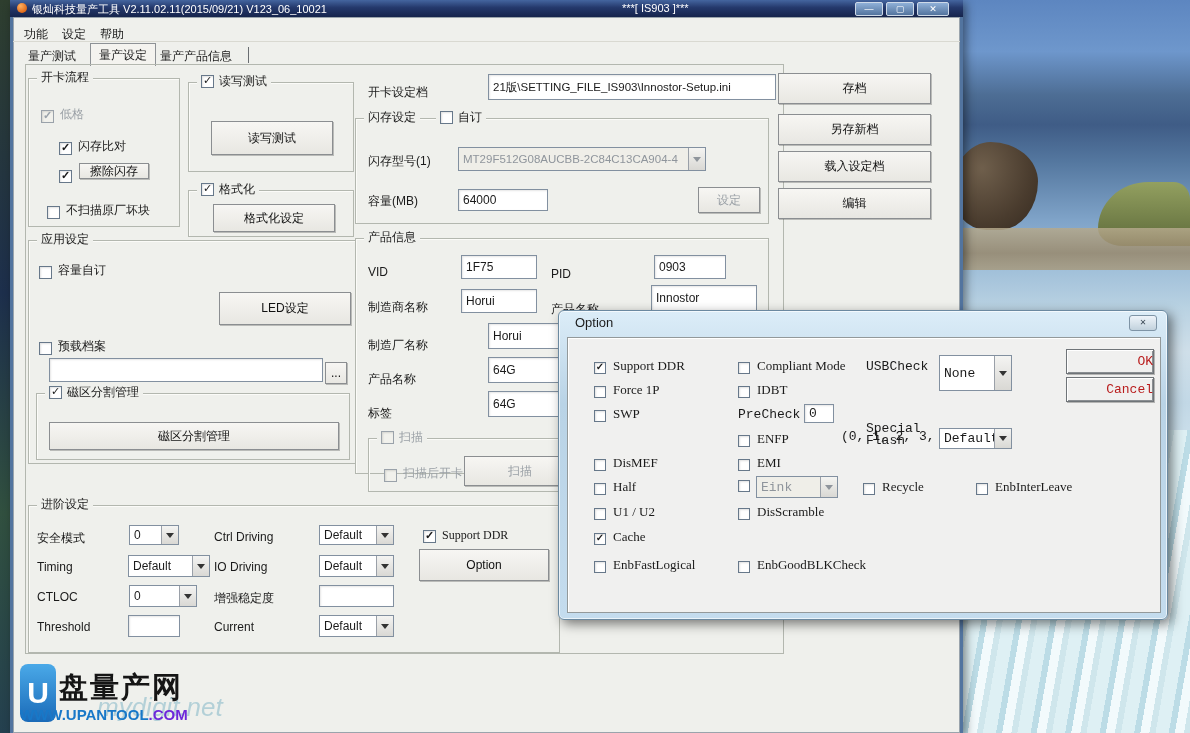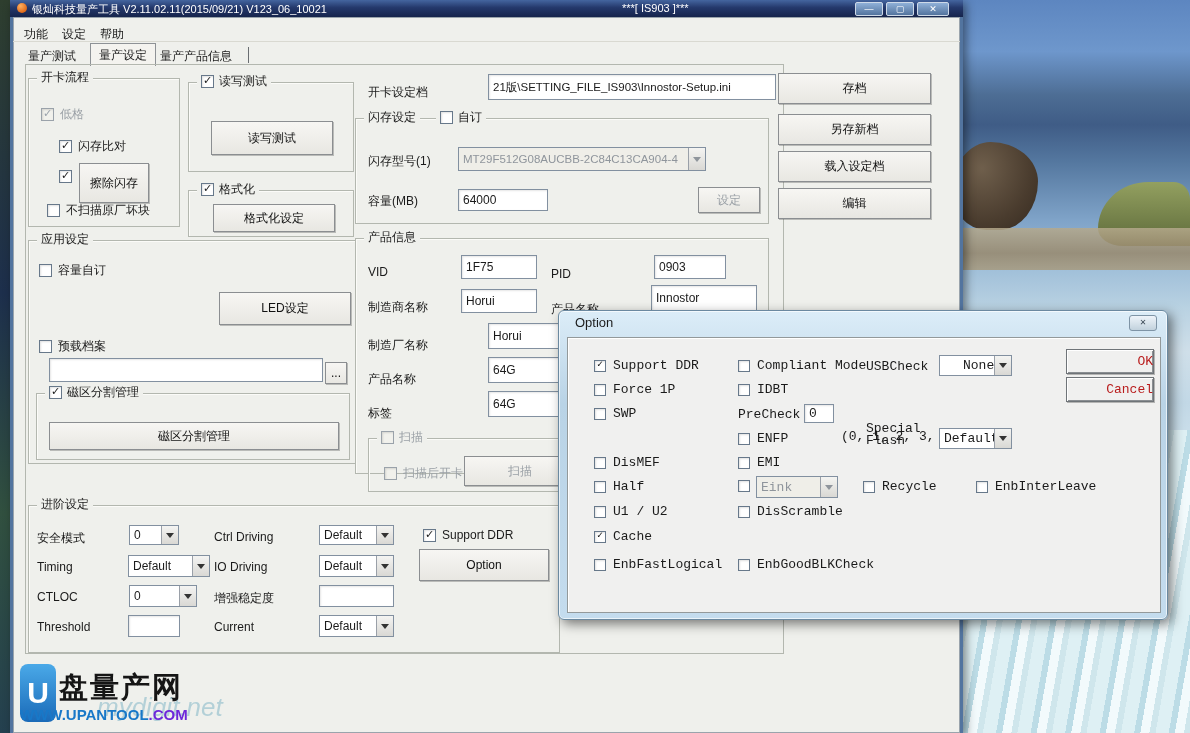--- a/index.html
+++ b/index.html
@@ -47,21 +47,21 @@
   .tab-active{position:absolute;left:80px;top:43px;width:64px;height:22px;background:#f4f3ef;
     border:1px solid #8e9296;border-bottom:none;display:flex;align-items:center;justify-content:center;font-size:12px;}
   .tab-sep{position:absolute;top:47px;width:1px;height:16px;background:#6a6e72;}
   .tabpage{position:absolute;left:15px;top:64px;width:757px;height:588px;border:1px solid #b3b7af;}
 
   .grp{position:absolute;border:1px solid #b3b7af;box-shadow:inset 1px 1px 0 #fbfbf8;}
   .leg{position:absolute;top:-9px;left:8px;background:#eff0ec;padding:0 4px;font-size:12px;
     display:flex;align-items:center;gap:5px;white-space:nowrap;line-height:15px;}
   .dim{color:#9aa0a6;}
 
-  .cb{position:absolute;display:flex;align-items:center;gap:6px;font-size:12px;white-space:nowrap;}
+  .cb{position:absolute;display:flex;align-items:flex-end;gap:6px;font-size:12px;white-space:nowrap;font-family:Liberation Serif, serif;}
   .box{width:13px;height:13px;background:#fff;border:1px solid #67788a;box-sizing:border-box;
     box-shadow:inset 1px 1px 2px rgba(0,0,0,.12);display:inline-flex;align-items:center;justify-content:center;
     font-size:11px;color:#1a1a1a;flex:0 0 auto;line-height:1;}
   .box.on::after{content:"✓";font-weight:bold;margin-top:-2px;}
   .box.dis{background:#f1f1ec;border-color:#9aa2aa;color:#9aa2aa;}
 
   .btn{position:absolute;background:linear-gradient(180deg,#f7f6f3,#e8e7e2);
     border:1px solid #8b8e91;box-shadow:1px 1px 0 rgba(90,90,90,.35);
     display:flex;align-items:center;justify-content:center;font-size:12px;color:#111;box-sizing:border-box;}
   .btn.dis{color:#9aa0a6;}
@@ -161,21 +161,21 @@
       <span class="box dis on"></span>
       <span class="dim">低格</span>
     </div>
     <div class="cb" style="left:30px;top:59px;">
       <span class="box on"></span>
       <span>闪存比对</span>
     </div>
     <div class="cb" style="left:30px;top:91px;">
       <span class="box on"></span>
     </div>
-    <div class="btn" style="left:50px;top:84px;width:70px;height:40px;">
+    <div class="btn" style="left:50px;top:84px;width:70px;height:16px;">
         <span>擦除闪存</span>
       </div>
     <div class="cb" style="left:18px;top:123px;">
       <span class="box"></span>
       <span>不扫描原厂坏块</span>
     </div>
   </div>
 
   <div class="grp" style="left:178px;top:82px;width:164px;height:88px;">
     <span class="leg">
@@ -367,21 +367,21 @@
 
   <div class="cb" style="left:35px;top:47px;">
     <span class="box on"></span>
     <span>Support DDR</span>
   </div>
   <div class="cb" style="left:179px;top:47px;">
     <span class="box"></span>
     <span>Compliant Mode</span>
   </div>
   <span class="lblt" style="left:307px;top:48px;">USBCheck</span>
-  <div class="combo" style="left:380px;top:44px;width:73px;height:21px;padding-left:19px;">
+  <div class="combo" style="left:380px;top:44px;width:73px;height:36px;">
     <span class="val">None</span>
     <span class="drop">
         <span class="arr"></span>
       </span>
   </div>
   <div class="dbtn" style="left:507px;top:38px;width:88px;height:25px;">
       <span>OK</span>
     </div>
 
   <div class="cb" style="left:35px;top:71px;">

